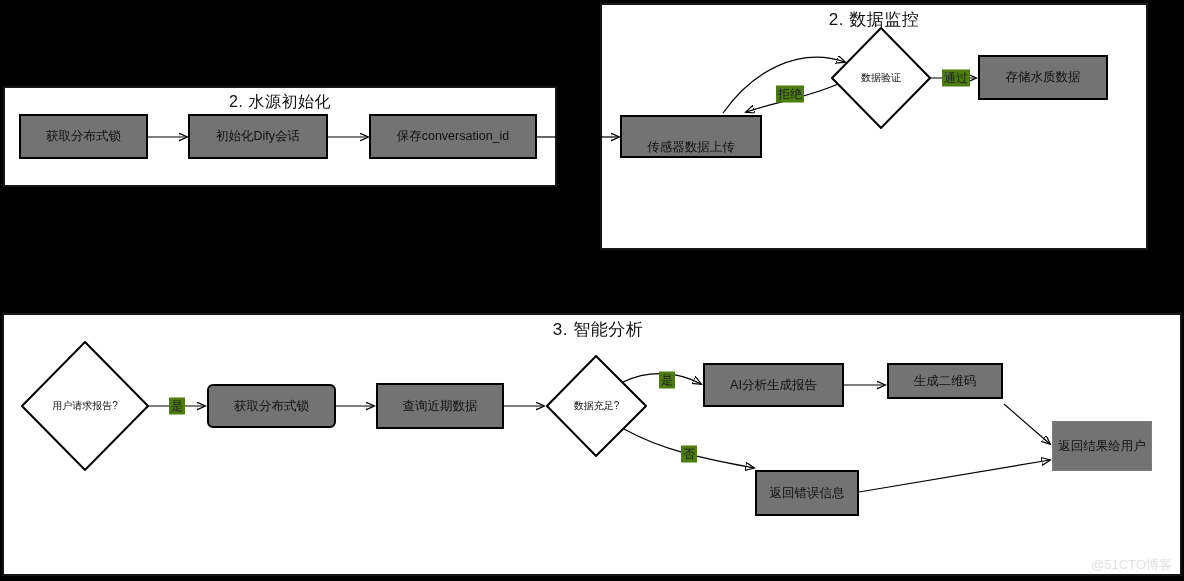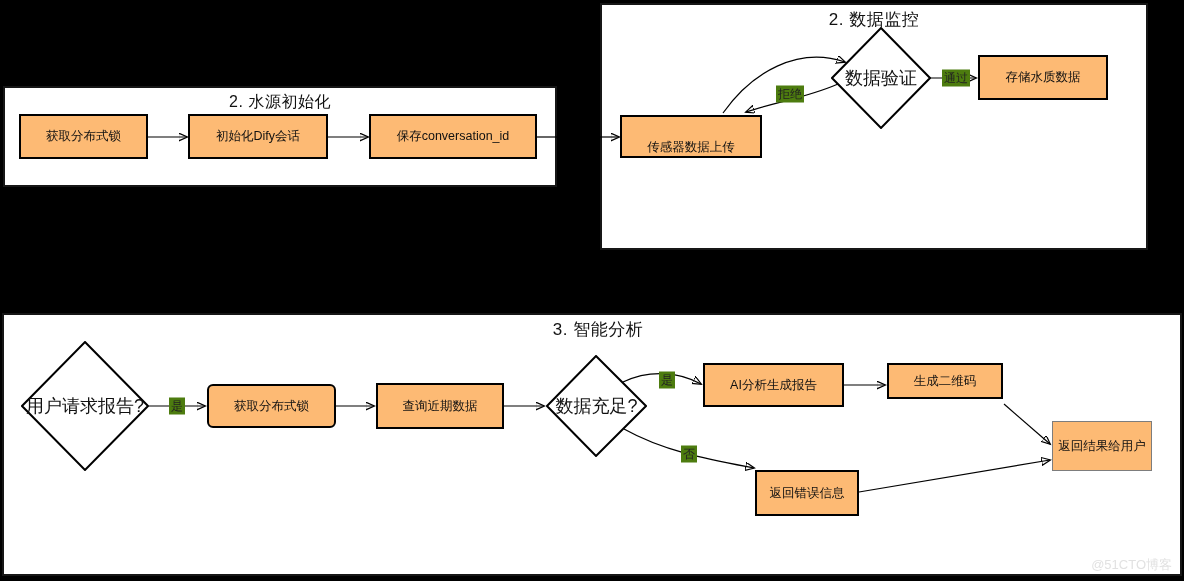--- a/index.html
+++ b/index.html
@@ -8,31 +8,31 @@
     font-family:"Liberation Sans","DejaVu Sans",sans-serif; overflow:hidden;
   }
   .panel {
     position:absolute; background:#fff; border:2px solid #161616; box-sizing:border-box; z-index:1;
   }
   .panel-title {
     position:absolute; left:0; right:0; text-align:center;
     font-size:17px; color:#111; z-index:2; letter-spacing:0.5px;
   }
   .node {
-    position:absolute; background:#fdba74; border:2px solid #000; box-sizing:border-box;
+    position:absolute; background:#737373; border:2px solid #000; box-sizing:border-box;
     display:flex; align-items:center; justify-content:center;
     font-size:12.5px; color:#111; z-index:2; white-space:nowrap;
   }
   .node.thin { border:1px solid #7d7d7d; }
   .diamond { position:absolute; z-index:2; }
   .diamond svg { position:absolute; left:0; top:0; width:100%; height:100%; }
   .diamond .lbl {
     position:absolute; left:0; top:0; right:0; bottom:0;
     display:flex; align-items:center; justify-content:center;
-    font-size:18px; color:#111; white-space:nowrap;
+    font-size:10px; color:#111; white-space:nowrap;
   }
   .edges { position:absolute; left:0; top:0; z-index:3; pointer-events:none; }
   .edges path { fill:none; stroke:#000; stroke-width:1.2; }
   .edge-label {
     position:absolute; transform:translate(-50%,-50%); background:#4d7c0f;
     padding:0 2px; font-size:12px; color:#222; z-index:4; white-space:nowrap;
   }
   .watermark {
     position:absolute; right:12px; bottom:7px; font-size:13px;
     color:rgba(200,200,200,0.55); z-index:5;

